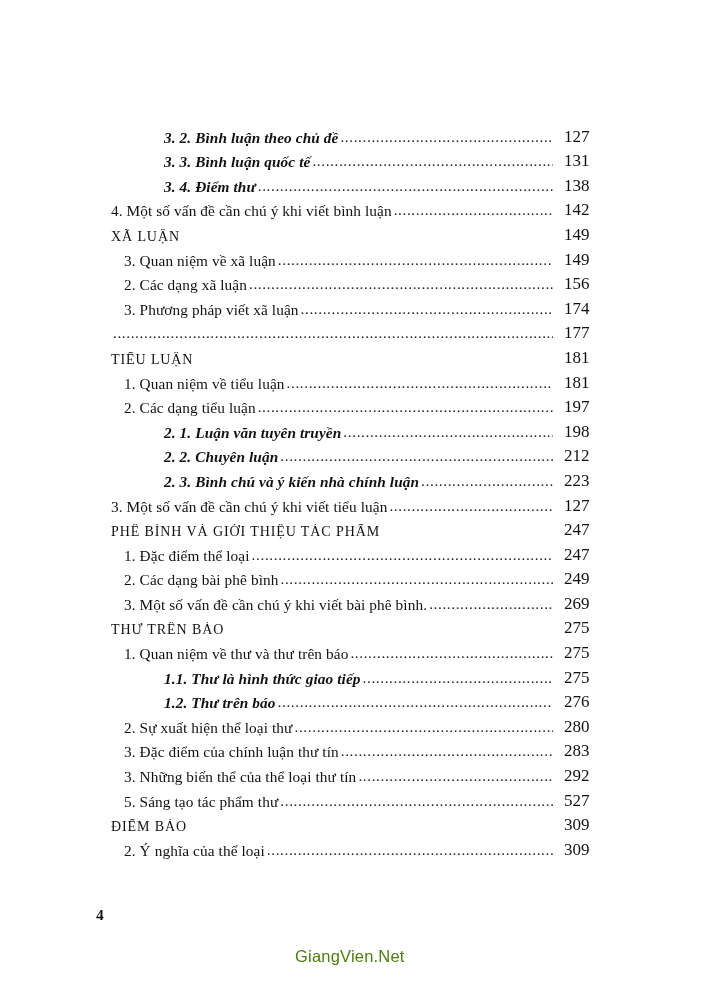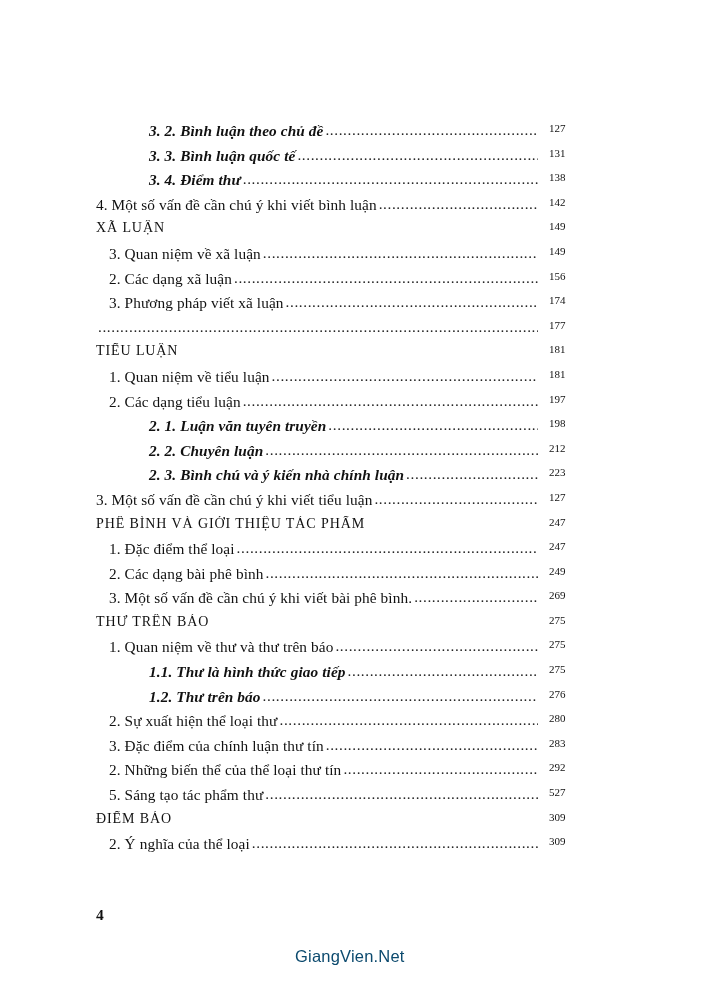--- a/index.html
+++ b/index.html
@@ -27,24 +27,25 @@
   
   #toc {
     position: absolute;
     left: 96px;
     top: 122px;
     width: 515px;
   }
 
   .row {
     display: flex;
-    align-items: flex-start;
+    align-items: flex-end;
     height: 24.6px;
     width: 100%;
     white-space: nowrap;
+    margin-left: 15px;
   }
 
   
   .entry {
     display: flex;
     align-items: baseline;
     width: 442px;
     min-width: 442px;
     overflow: hidden;
   }
@@ -64,21 +65,21 @@
     top: -1px;
     color: #222;
   }
   .leader::before {
     content: "...................................................................................................................";
   }
   .noleader .leader::before { content: ""; }
 
   .pnum {
     width: 72px;
-    font-size: 11px;
+    font-size: 17px;
     text-align: left;
     padding-left: 11px;
     font-family: "Liberation Serif", "DejaVu Serif", serif;
   }
 
   
   .lvl1 .label { padding-left: 13px; }          
   .lvl2 .label { padding-left: 53px; }          
   .lvl0 .label { padding-left: 0px; }           
 
@@ -103,21 +104,21 @@
     font-size: 15.5px;
     font-weight: bold;
   }
 
   #watermark {
     position: absolute;
     left: 295px;
     top: 947px;
     font-family: "Liberation Sans", "DejaVu Sans", sans-serif;
     font-size: 16.5px;
-    color: #0c4a6e;
+    color: #4d7c0f;
     letter-spacing: 0.2px;
   }
 </style>
 </head>
 <body>
 
 <div id="page">
 
   <div id="toc">
       <div class="row lvl2">
@@ -296,21 +297,21 @@
       </div>
       <div class="row lvl1">
         <div class="entry">
           <span class="label">3. Đặc điểm của chính luận thư tín</span>
           <span class="leader"></span>
         </div>
         <span class="pnum">283</span>
       </div>
       <div class="row lvl1">
         <div class="entry">
-          <span class="label">2. Những biến thể của thể loại thư tín</span>
+          <span class="label">3. Những biến thể của thể loại thư tín</span>
           <span class="leader"></span>
         </div>
         <span class="pnum">292</span>
       </div>
       <div class="row lvl1">
         <div class="entry">
           <span class="label">5. Sáng tạo tác phẩm thư</span>
           <span class="leader"></span>
         </div>
         <span class="pnum">527</span>

